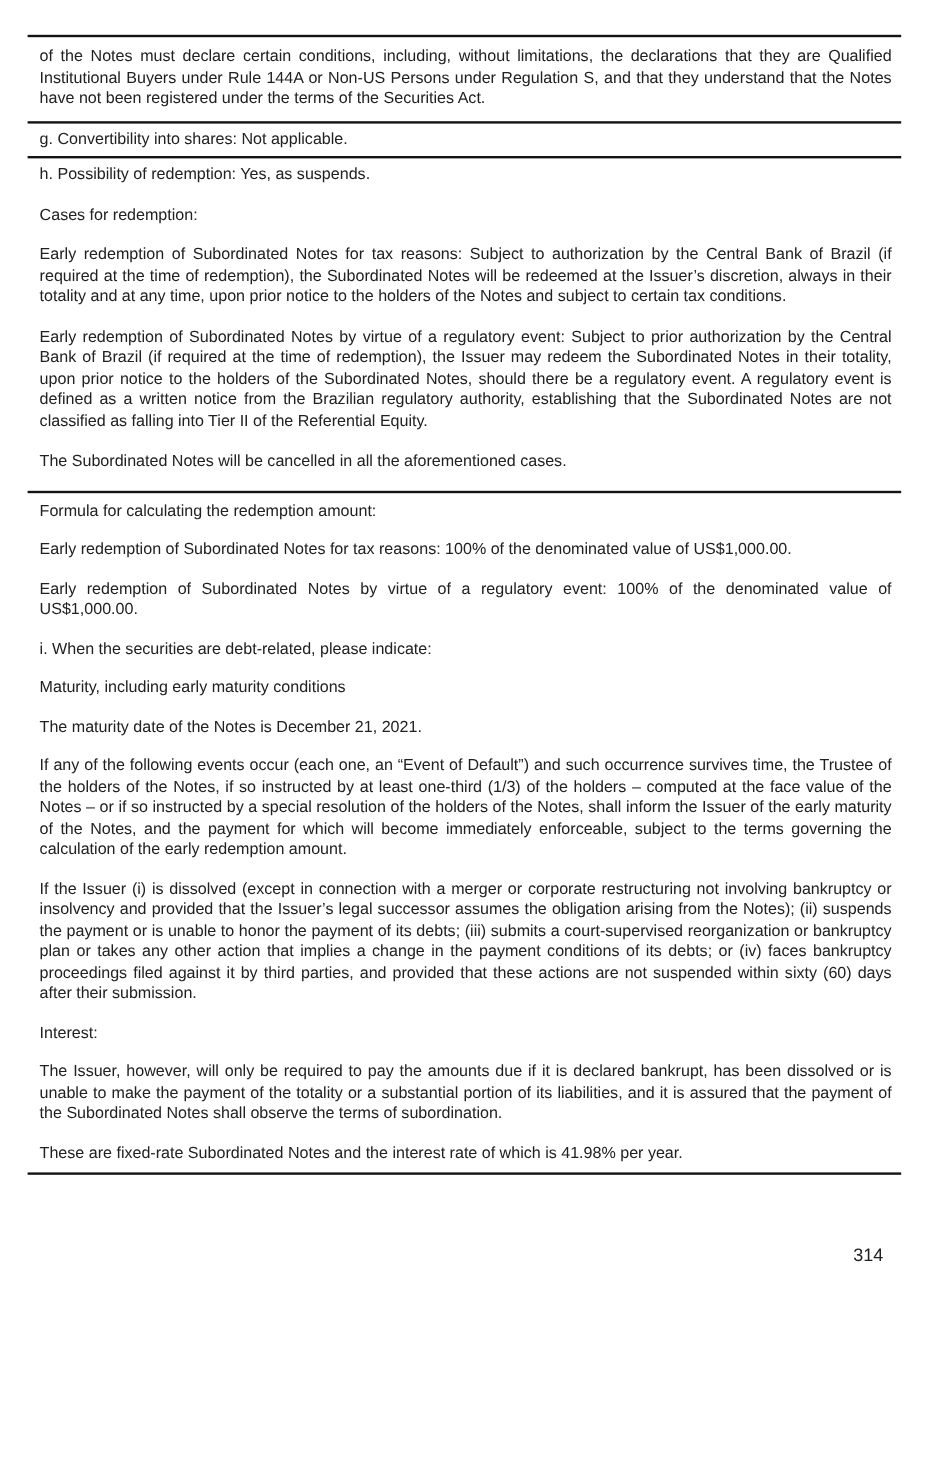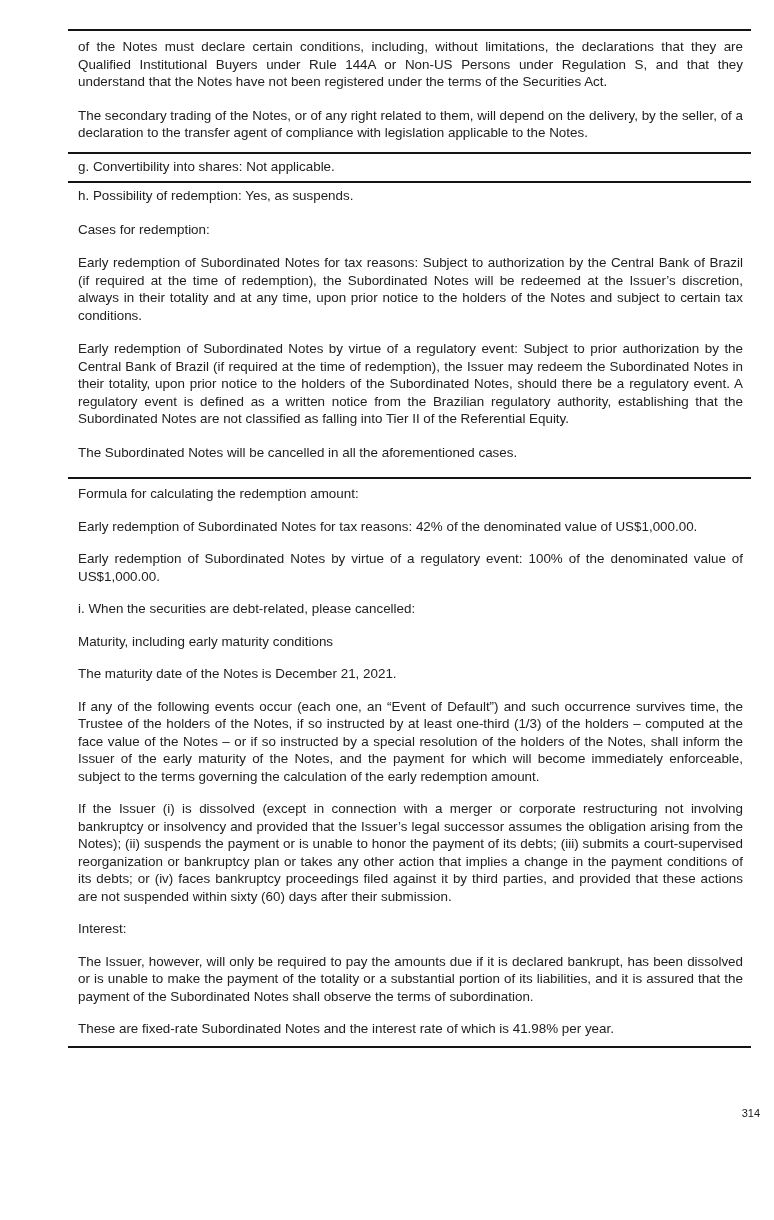--- a/index.html
+++ b/index.html
@@ -4,21 +4,21 @@
 <style>
   html, body { margin: 0; padding: 0; }
   body {
     width: 774px;
     height: 1220px;
     background: #ffffff;
     font-family: "Liberation Sans", "DejaVu Sans", sans-serif;
     color: #212121;
     overflow: hidden;
   }
-  .page { padding-top: 29px; padding-left: 45px; }
+  .page { padding-top: 29px; }
   .rule {
     border-top: 2px solid #141414;
     margin: 0 23px;
     height: 0;
   }
   .sec {
     margin: 0 31px 0 33px;
     text-align: justify;
     font-size: 13.4px;
     line-height: 17.5px;
@@ -27,36 +27,35 @@
   .sec-intro > :first-child { margin-top: 7px; }
   .sec-intro > :last-child  { margin-bottom: 10px; }
   .sec-g p { margin: 4px 0 6px 0; }
   .sec-h > :first-child { margin-top: 4px; }
   .sec-h > :last-child  { margin-bottom: 16px; }
   .sec-formula p { margin: 15px 0; }
   .sec-formula > :first-child { margin-top: 6px; }
   .sec-formula > :last-child  { margin-bottom: 8px; }
   b, .bold { font-weight: normal; }
   .page-number {
-    margin: 59px 14px 0 0;
+    margin: 59px 38px 0 0;
     text-align: right;
-    font-size: 11px;
+    font-size: 15px;
     color: #212121;
   }
 </style>
 </head>
 <body>
 
 <div class="page">
 
   <div class="rule"></div>
 
   <div class="sec sec-intro">
     <p>of the Notes must declare certain conditions, including, without limitations, the declarations that they are Qualified Institutional Buyers under Rule 144A or Non-US Persons under Regulation S, and that they understand that the Notes have not been registered under the terms of the Securities Act.</p>
-    <p>The secondary trading of the Notes, or of any right related to them, will depend on the delivery, by the seller, of a declaration to the transfer agent of compliance with legislation applicable to the Notes.</p>
   </div>
 
   <div class="rule"></div>
 
   <div class="sec sec-g">
     <p><b>g. Convertibility into shares:</b><span> Not applicable.</span></p>
   </div>
 
   <div class="rule"></div>
 
@@ -65,23 +64,23 @@
     <p class="bold">Cases for redemption:</p>
     <p>Early redemption of Subordinated Notes for tax reasons: Subject to authorization by the Central Bank of Brazil (if required at the time of redemption), the Subordinated Notes will be redeemed at the Issuer’s discretion, always in their totality and at any time, upon prior notice to the holders of the Notes and subject to certain tax conditions.</p>
     <p>Early redemption of Subordinated Notes by virtue of a regulatory event: Subject to prior authorization by the Central Bank of Brazil (if required at the time of redemption), the Issuer may redeem the Subordinated Notes in their totality, upon prior notice to the holders of the Subordinated Notes, should there be a regulatory event. A regulatory event is defined as a written notice from the Brazilian regulatory authority, establishing that the Subordinated Notes are not classified as falling into Tier II of the Referential Equity.</p>
     <p>The Subordinated Notes will be cancelled in all the aforementioned cases.</p>
   </div>
 
   <div class="rule"></div>
 
   <div class="sec sec-formula">
     <p>Formula for calculating the redemption amount:</p>
-    <p>Early redemption of Subordinated Notes for tax reasons: 42% of the denominated value of US$1,000.00.</p>
+    <p>Early redemption of Subordinated Notes for tax reasons: 100% of the denominated value of US$1,000.00.</p>
     <p>Early redemption of Subordinated Notes by virtue of a regulatory event: 100% of the denominated value of US$1,000.00.</p>
-    <p class="bold">i. When the securities are debt-related, please cancelled:</p>
+    <p class="bold">i. When the securities are debt-related, please indicate:</p>
     <p>Maturity, including early maturity conditions</p>
     <p>The maturity date of the Notes is December 21, 2021.</p>
     <p>If any of the following events occur (each one, an “Event of Default”) and such occurrence survives time, the Trustee of the holders of the Notes, if so instructed by at least one-third (1/3) of the holders – computed at the face value of the Notes – or if so instructed by a special resolution of the holders of the Notes, shall inform the Issuer of the early maturity of the Notes, and the payment for which will become immediately enforceable, subject to the terms governing the calculation of the early redemption amount.</p>
     <p>If the Issuer (i) is dissolved (except in connection with a merger or corporate restructuring not involving bankruptcy or insolvency and provided that the Issuer’s legal successor assumes the obligation arising from the Notes); (ii) suspends the payment or is unable to honor the payment of its debts; (iii) submits a court-supervised reorganization or bankruptcy plan or takes any other action that implies a change in the payment conditions of its debts; or (iv) faces bankruptcy proceedings filed against it by third parties, and provided that these actions are not suspended within sixty (60) days after their submission.</p>
     <p>Interest:</p>
     <p>The Issuer, however, will only be required to pay the amounts due if it is declared bankrupt, has been dissolved or is unable to make the payment of the totality or a substantial portion of its liabilities, and it is assured that the payment of the Subordinated Notes shall observe the terms of subordination.</p>
     <p>These are fixed-rate Subordinated Notes and the interest rate of which is 41.98% per year.</p>
   </div>
 
   <div class="rule"></div>

